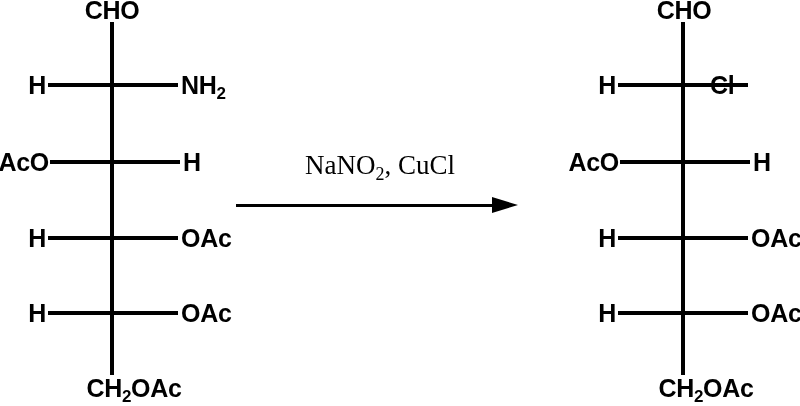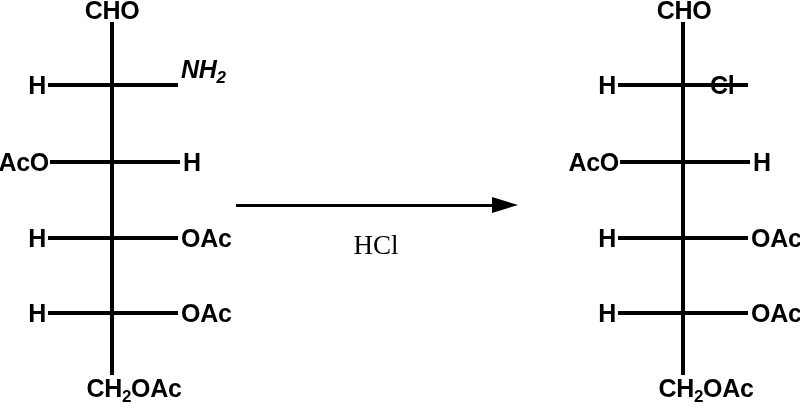--- a/index.html
+++ b/index.html
@@ -103,44 +103,44 @@
 <div class="canvas">
 
   <div class="structure" style="left:0px; width:260px;">
 
     <div class="label center" style="left:112px; top:-3px;">CHO</div>
 
     <div class="backbone" style="left:110px; top:22px; height:353px;"></div>
 
     <div class="bond-h" style="left:48px; top:83px; width:130px;"></div>
     <div class="label right-anchor" style="left:46px; top:72px;">H</div>
-    <div class="label" style="left:181px; top:56px;font-style:italic;"><span>NH</span><sub>2</sub></div>
+    <div class="label" style="left:181px; top:72px;"><span>NH</span><sub>2</sub></div>
 
     <div class="bond-h" style="left:50px; top:160px; width:130px;"></div>
     <div class="label right-anchor" style="left:49px; top:149px;">AcO</div>
     <div class="label" style="left:183px; top:149px;">H</div>
 
     <div class="bond-h" style="left:48px; top:236px; width:130px;"></div>
     <div class="label right-anchor" style="left:46px; top:225px;">H</div>
     <div class="label" style="left:181px; top:225px;">OAc</div>
 
     <div class="bond-h" style="left:48px; top:311px; width:130px;"></div>
     <div class="label right-anchor" style="left:46px; top:300px;">H</div>
     <div class="label" style="left:181px; top:300px;">OAc</div>
 
     <div class="label center" style="left:134px; top:375px;"><span>CH</span><sub>2</sub><span>OAc</span></div>
   </div>
 
   <div class="structure" style="left:0px; width:560px;">
 
+    <div class="reagent" style="left:380px; top:150px;"><span>NaNO</span><sub>2</sub><span>, CuCl</span></div>
 
     <div class="arrow-line" style="left:236px; top:204px; width:262px;"></div>
     <div class="arrow-head" style="left:492px; top:197px;"></div>
 
-    <div class="reagent" style="left:376px; top:230px;">HCl</div>
   </div>
 
   <div class="structure" style="left:0px; width:800px;">
 
     <div class="label center" style="left:684px; top:-3px;">CHO</div>
 
     <div class="backbone" style="left:681px; top:22px; height:353px;"></div>
 
     <div class="bond-h" style="left:618px; top:83px; width:130px;"></div>
     <div class="label right-anchor" style="left:616px; top:72px;">H</div>

